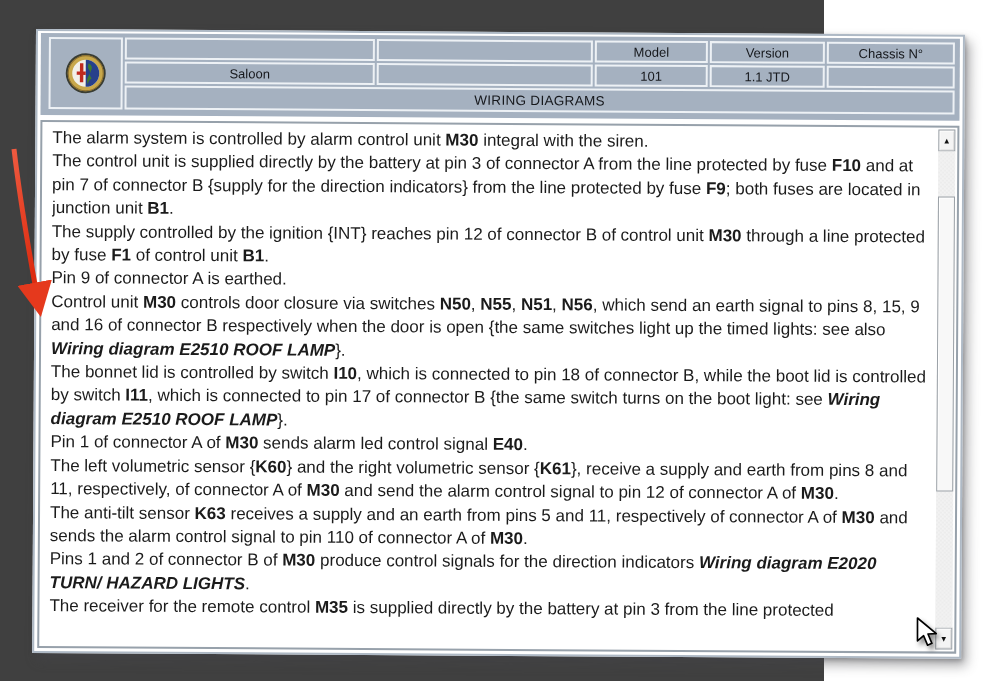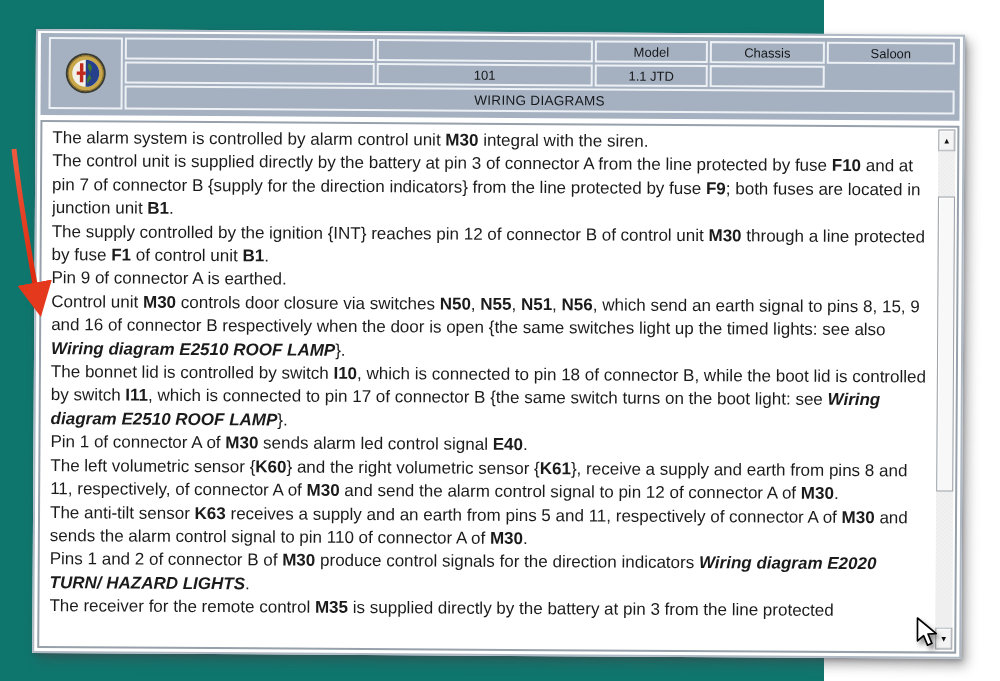--- a/index.html
+++ b/index.html
@@ -1,18 +1,18 @@
 <!DOCTYPE html>
 <html><head>
 <meta charset="utf-8">
 <style>
   * { margin:0; padding:0; box-sizing:border-box; }
   html,body { width:1000px; height:681px; background:#ffffff; overflow:hidden;
               font-family:"Liberation Sans", sans-serif; }
-  .page { position:relative; width:824px; height:681px; background:#0f766e; }
+  .page { position:relative; width:824px; height:681px; background:#404040; }
 
   
   .window {
     position:absolute; left:36px; top:29px; width:929px; height:624px;
     background:#ffffff;
     border:2px solid #aeb9c5;
     box-shadow: 5px 7px 12px rgba(70,70,75,.45), 1px 2px 4px rgba(60,60,65,.35);
     transform: rotate(0.35deg); transform-origin: 0 0;
   }
 
@@ -84,21 +84,22 @@
           <rect x="12" y="19.2" width="9" height="3.4" fill="#c02a1e"></rect>
           <rect x="15.2" y="11" width="3.4" height="19" fill="#c02a1e"></rect>
           <path d="M24 11 q5 3 2 8 q-2 4 1 7 q-3 2 -4 6 q-1.5-5 1-8.5 q2.5-3.5 0-6.5 q-1.5-2 0-6 Z" fill="#3f7a2e"></path>
           <circle cx="21" cy="21" r="17.5" fill="none" stroke="#8a6d2f" stroke-width="1"></circle>
         </svg>
       </div>
 
       <div class="hcell"></div>
       <div class="hcell"></div>
       <div class="hcell">Model</div>
-      <div class="hcell">Chassis</div>
+      <div class="hcell">Version</div>
+      <div class="hcell">Chassis N°</div>
 
       <div class="hcell">Saloon</div>
       <div class="hcell"></div>
       <div class="hcell">101</div>
       <div class="hcell">1.1 JTD</div>
       <div class="hcell"></div>
 
       <div class="hcell title-cell">WIRING DIAGRAMS</div>
     </div>
 

